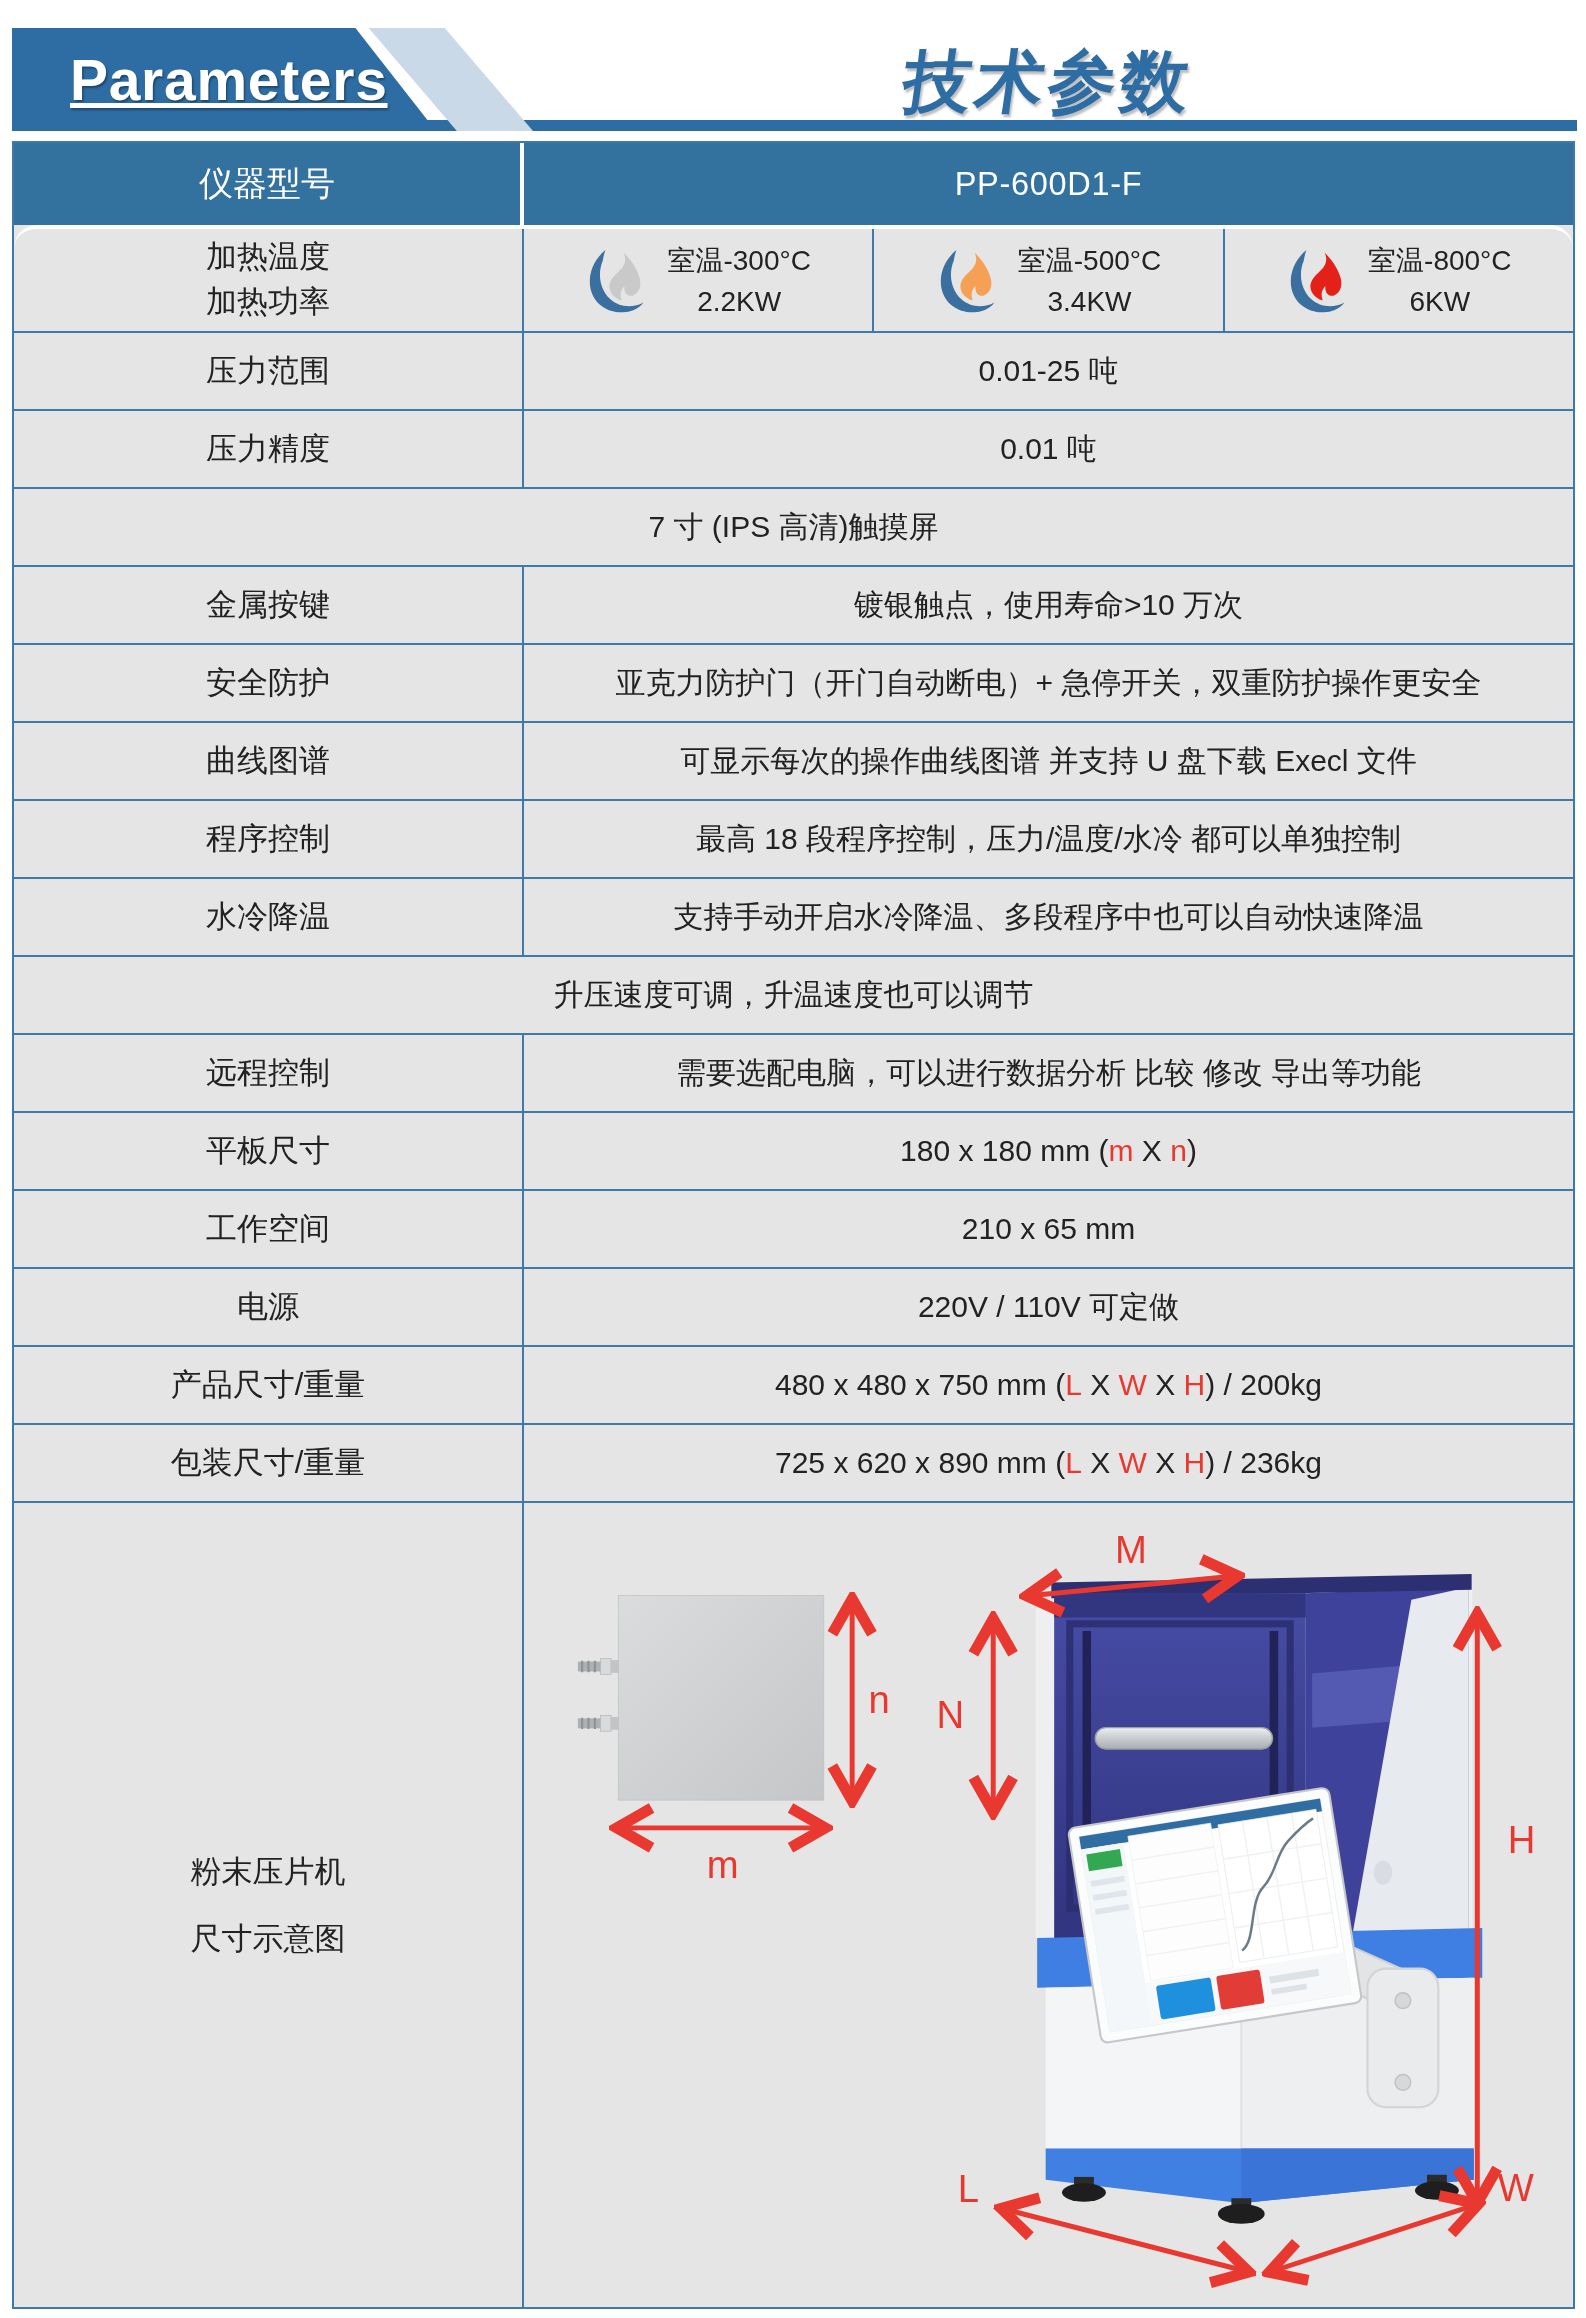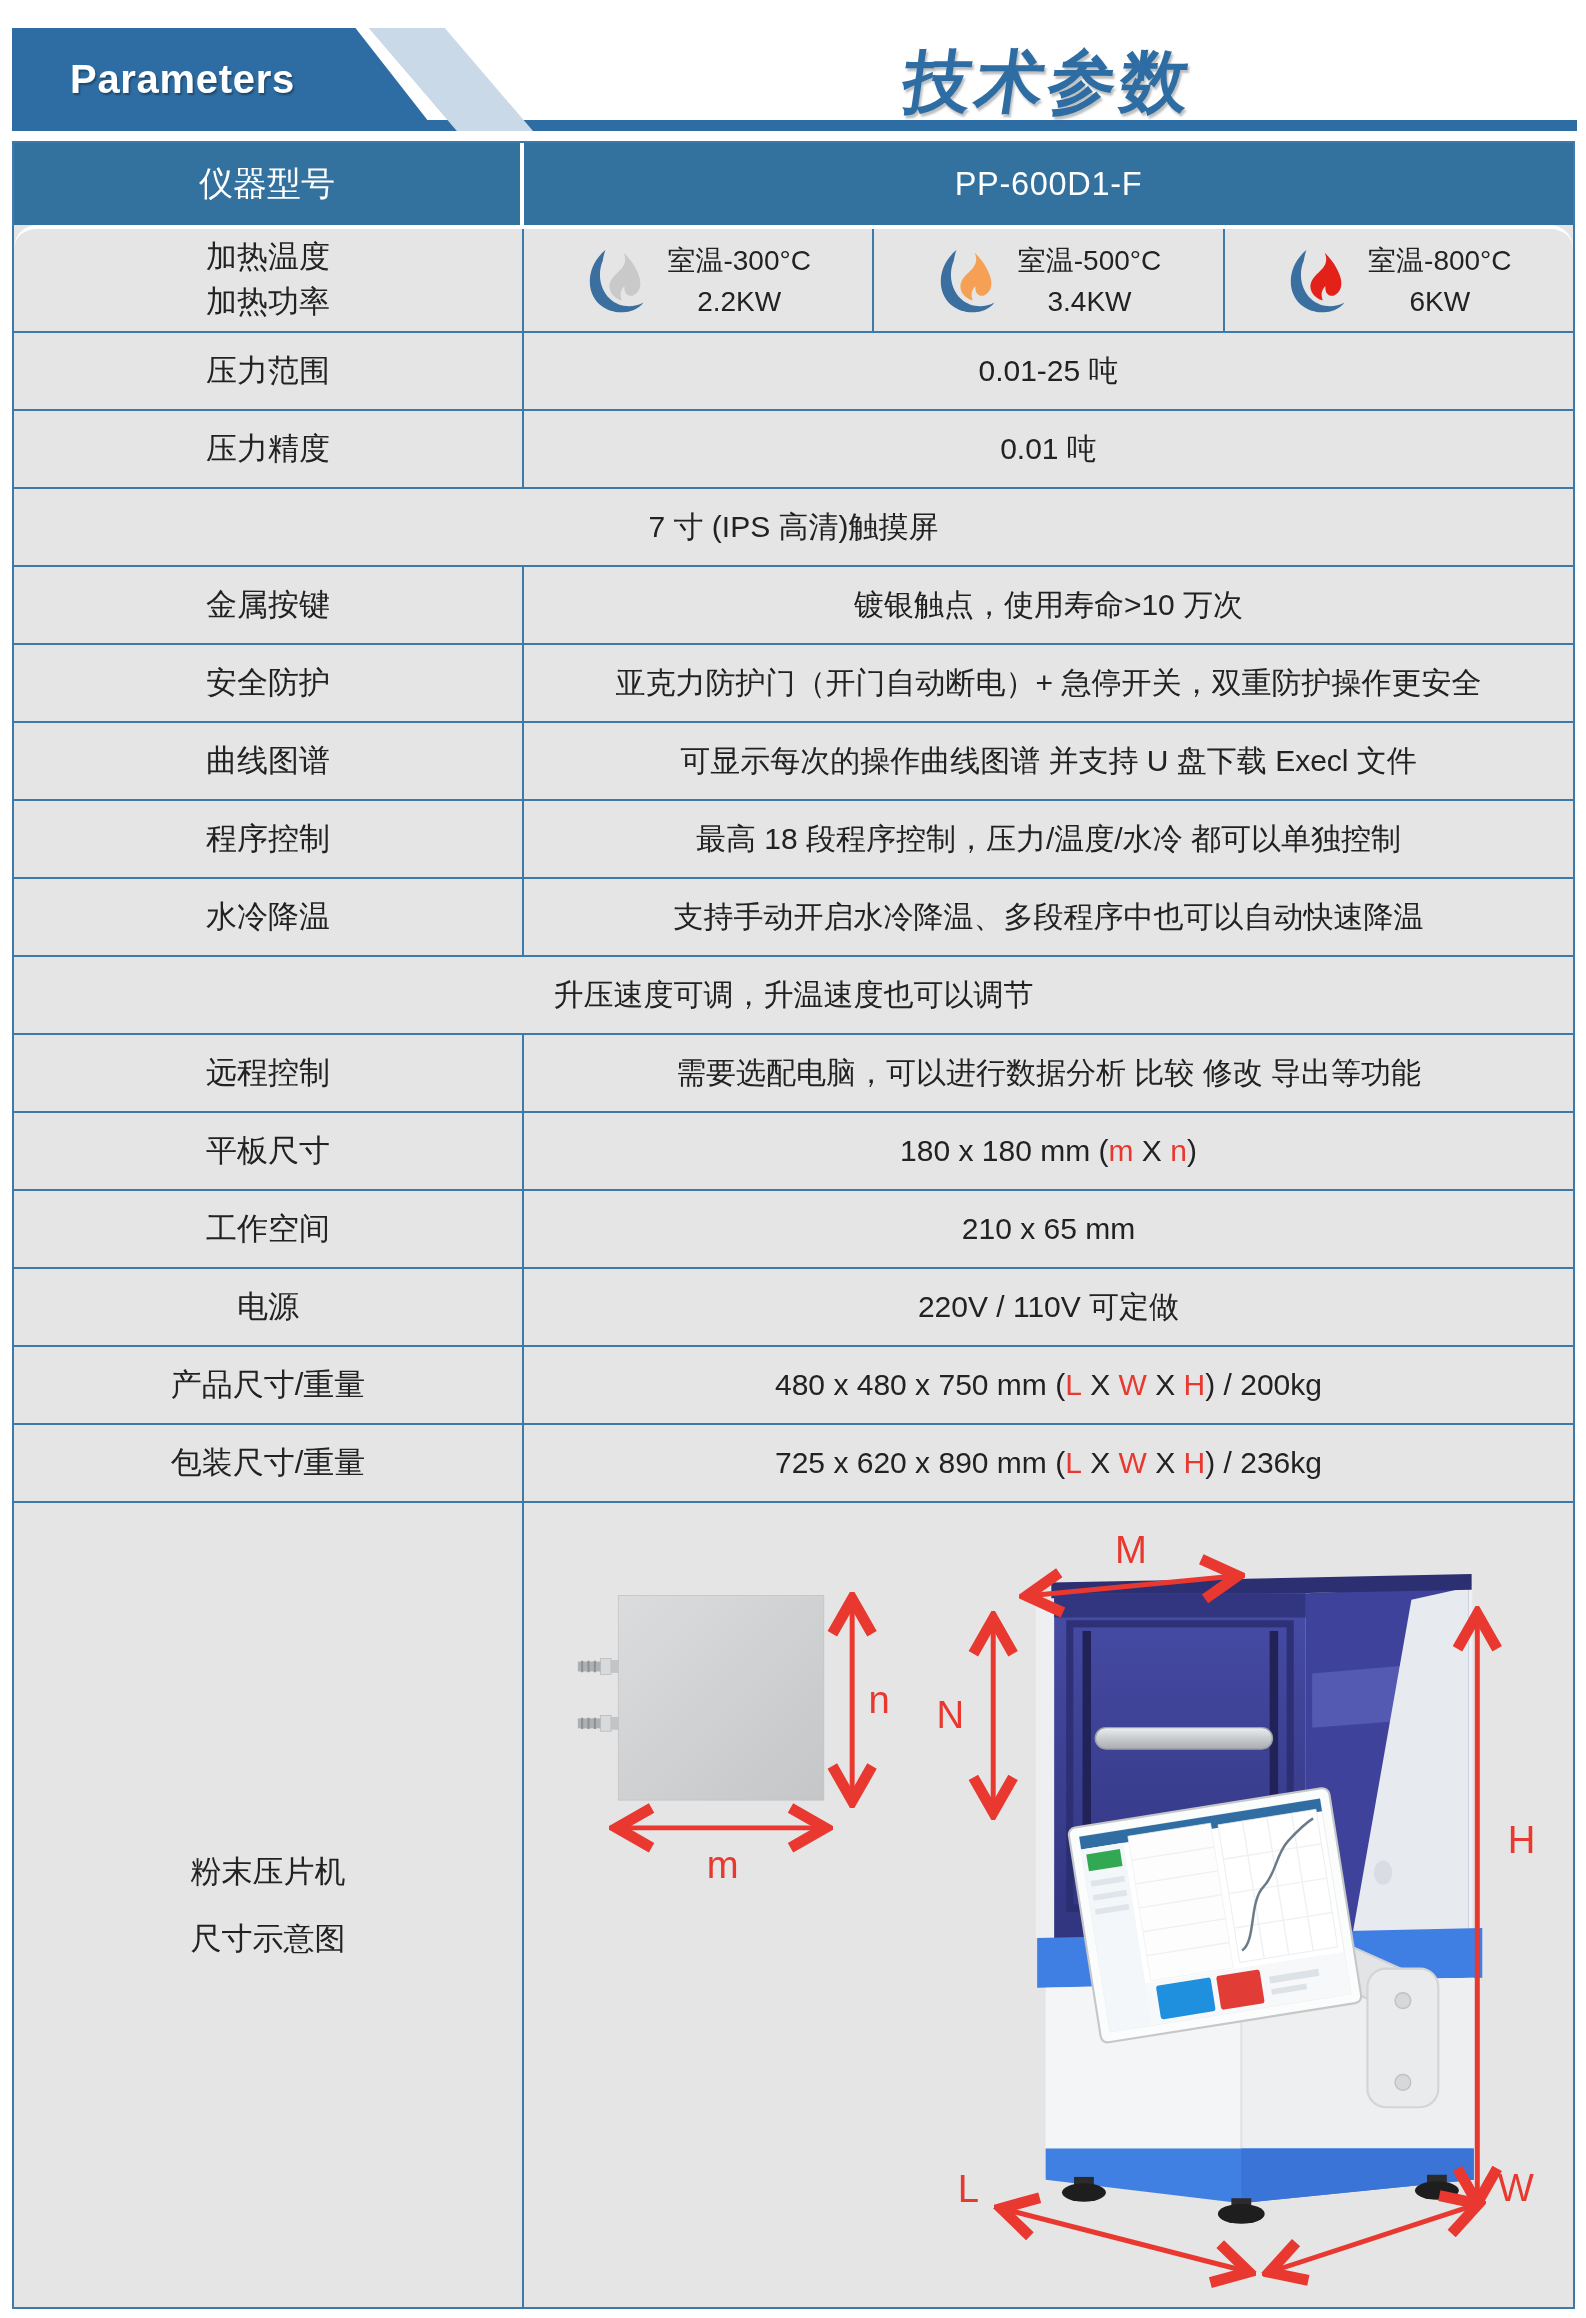--- a/index.html
+++ b/index.html
@@ -9,22 +9,22 @@
   
   .hdr-bar{position:absolute;left:12.7px;top:120px;width:1564px;height:11.3px;
            background:var(--accent,#2e6da3);z-index:1;}
   .hdr-light{position:absolute;left:360px;top:28px;width:173px;height:103px;
              background:var(--light,#c9d9e8);z-index:2;
              clip-path:polygon(5% 0,49% 0,100% 100%,56% 100%);}
   .hdr-ribbon{position:absolute;left:12px;top:28px;width:424px;height:103px;
               background:var(--accent,#2e6da3);z-index:3;
               clip-path:polygon(0 0,81% 0,100% 100%,0 100%);
               display:flex;align-items:center;}
-  .hdr-ribbon span{margin-left:58px;color:#fff;font-size:40px;font-weight:bold;
-                   letter-spacing:0.7px;text-shadow:1.4px 2.1px 2.1px rgba(0,0,0,.35);}
+  .hdr-ribbon span{margin-left:58px;color:#fff;font-size:57px;font-weight:bold;
+                   letter-spacing:0.7px;text-shadow:1.4px 2.1px 2.1px rgba(0,0,0,.35);text-decoration:underline;}
   .page-title{position:absolute;left:904px;top:37px;z-index:3;
               font-size:68px;font-weight:bold;color:var(--accent,#2e6da3);
               transform:skewX(-8deg);letter-spacing:4.2px;
               text-shadow:2.1px 2.8px 2.1px rgba(70,70,70,.35);}
 
   
   .spec-table{position:absolute;left:12px;top:141px;width:1563px;height:2168px;
               border:2.8px solid var(--border,#3d7aaa);box-sizing:border-box;
               display:flex;flex-direction:column;background:#e5e5e5;}
   .row{display:flex;box-sizing:border-box;width:100%;}

